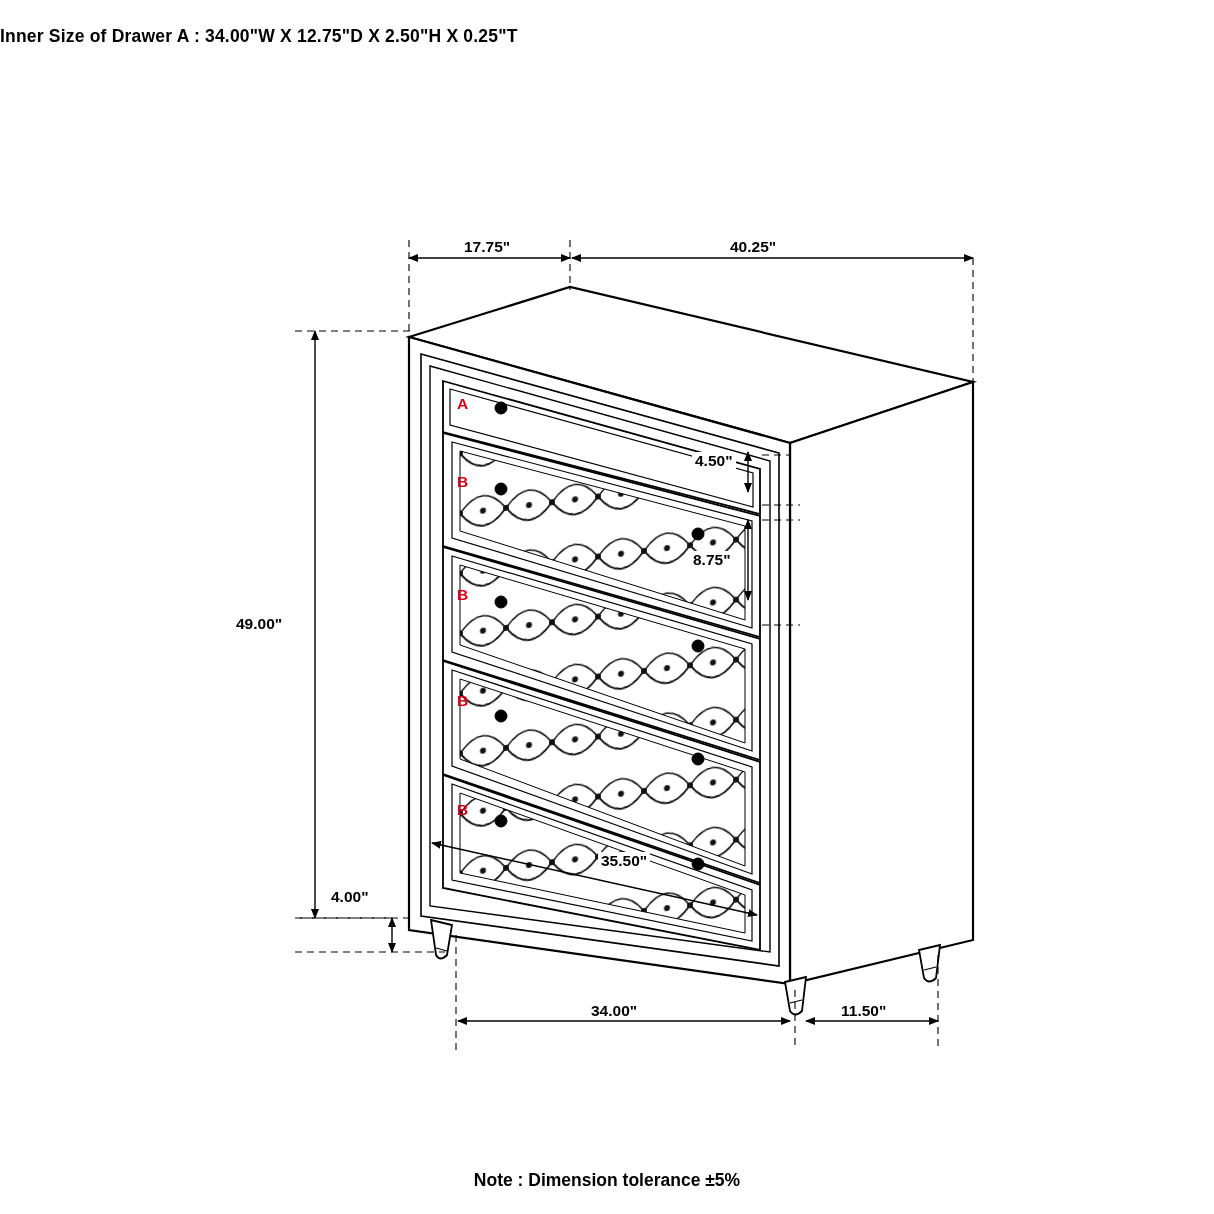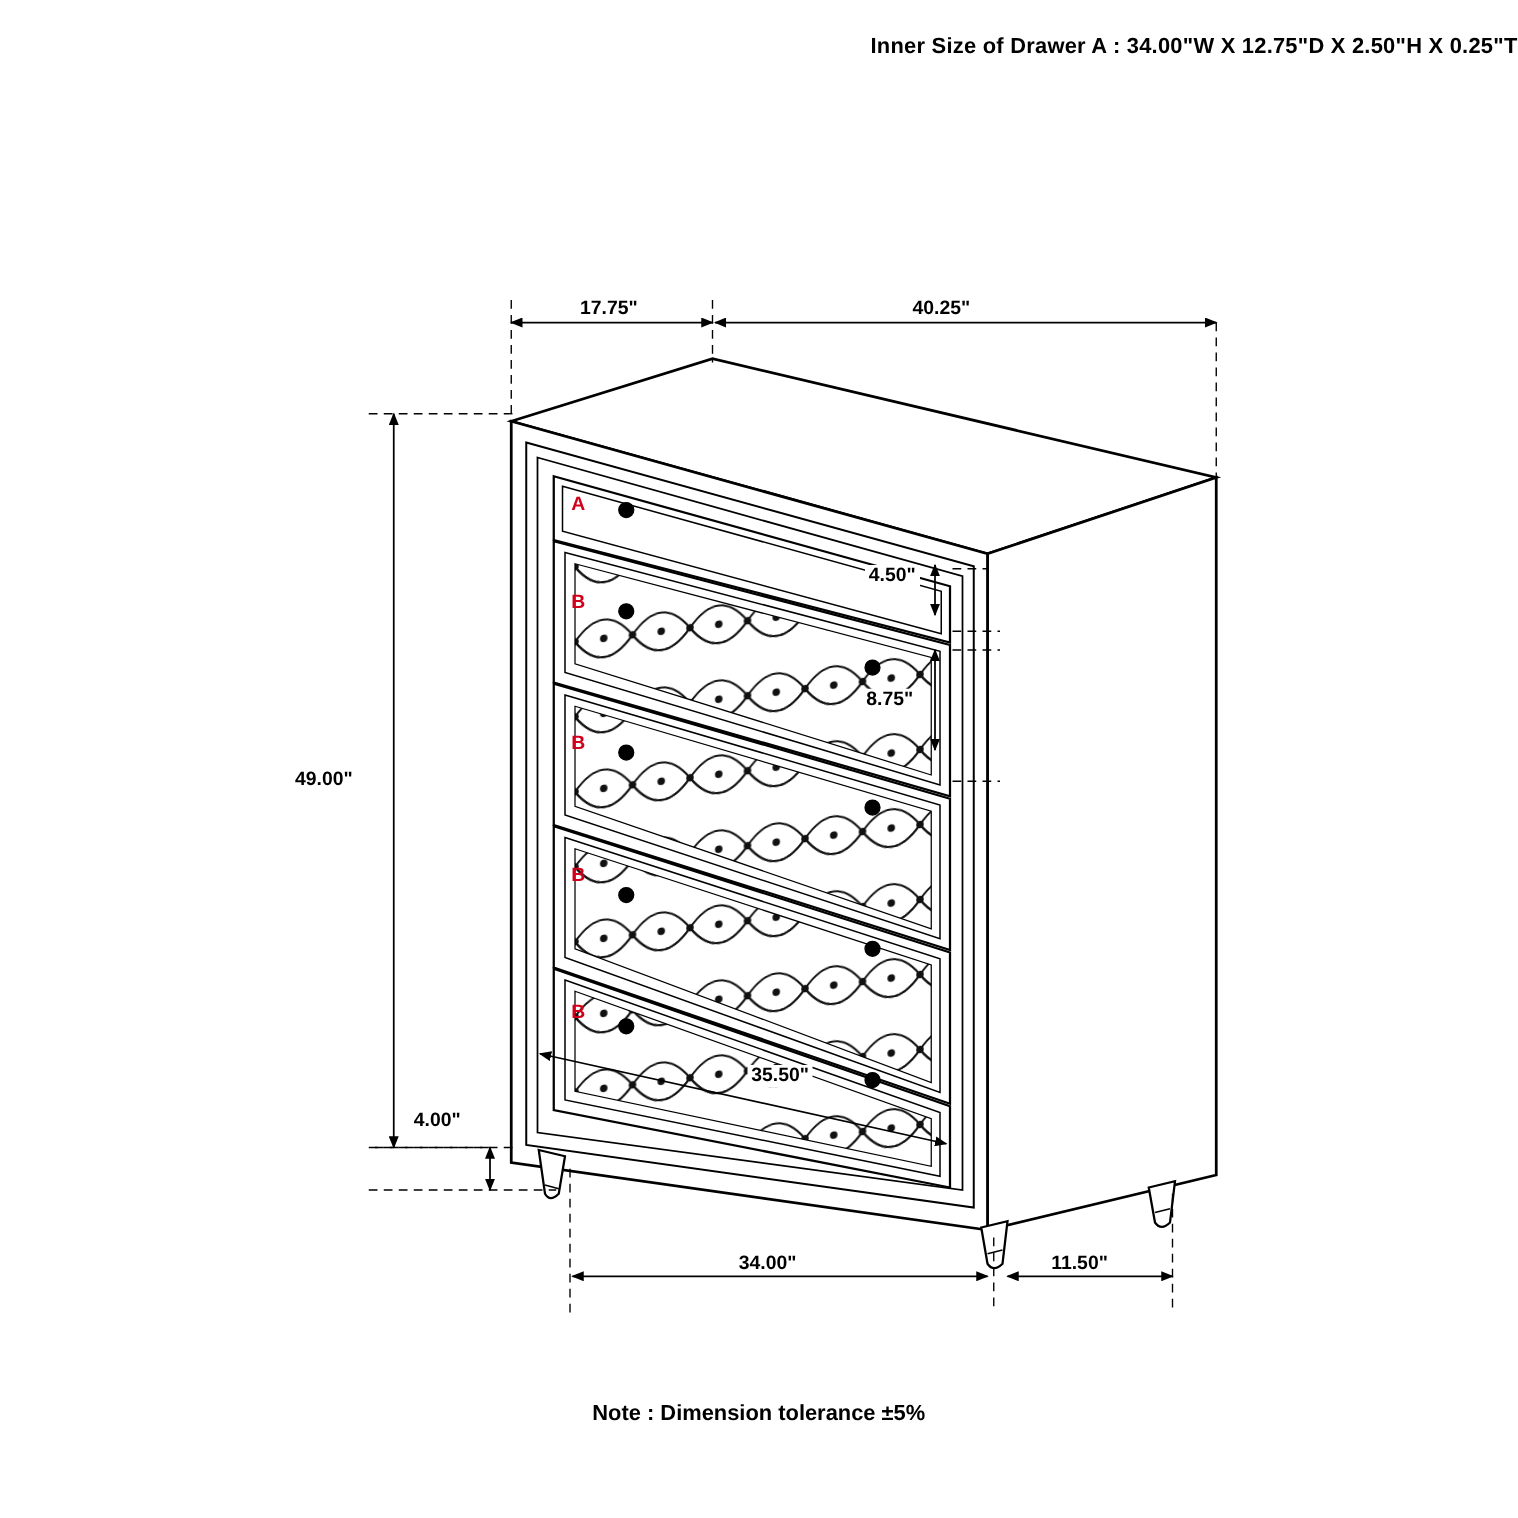--- a/index.html
+++ b/index.html
@@ -17,31 +17,31 @@
   }
   #stage {
     position: relative;
     width: 1214px;
     height: 1214px;
   }
   .hdr {
     position: absolute;
     left: 0;
     width: 1214px;
-    text-align: right;
+    text-align: left;
     font-size: 17.5px;
     font-weight: bold;
     letter-spacing: 0.2px;
   }
   #hdr-a { top: 26px; }
   #hdr-b { top: 60px; }
   #note {
     position: absolute;
     left: 0;
-    top: 1120px;
+    top: 1170px;
     width: 1214px;
     text-align: center;
     font-size: 17.5px;
     font-weight: bold;
   }
   #drawing {
     position: absolute;
     left: 0;
     top: 0;
   }

